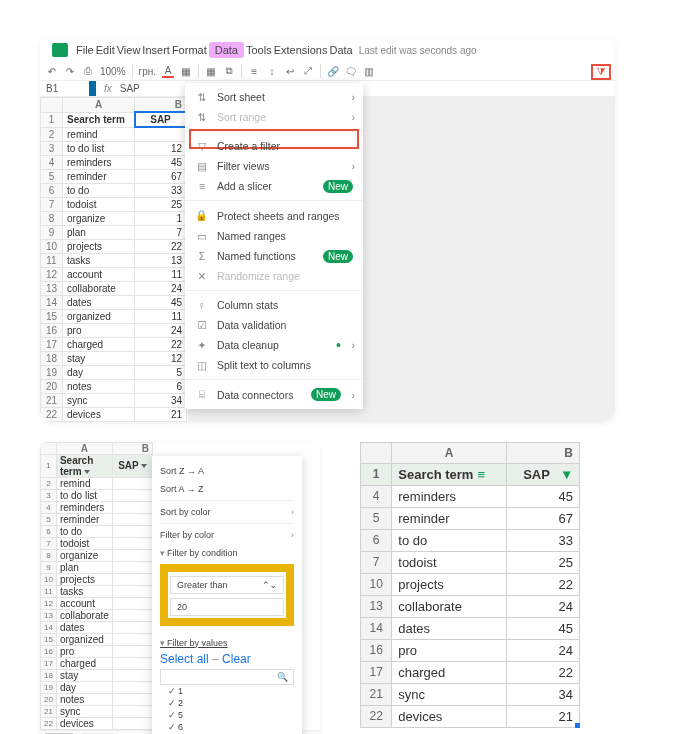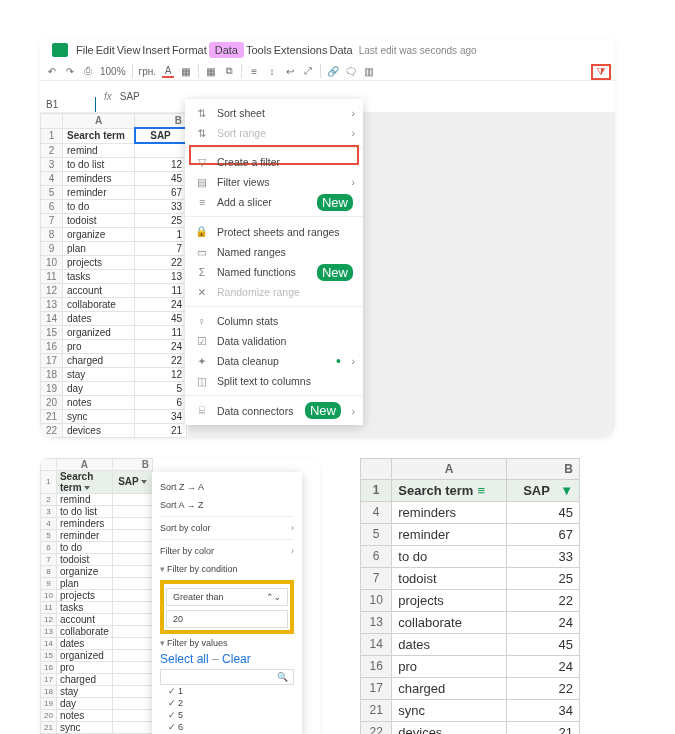--- a/index.html
+++ b/index.html
@@ -67,22 +67,21 @@
   .namebox-row {
     display: flex;
     align-items: center;
     border-bottom: 1px solid #eee;
     font-size: 10px;
     color: #555;
   }
   .namebox {
     width: 56px;
     padding: 2px 6px;
-    border-right: 1px solid #0369a1;
-    margin-top: 16px;
+    border-right: 7px solid #0369a1;
   }
   .fx { padding: 0 8px; color: #888; font-style: italic;}
   .sheet-area { display:flex; position: relative; }
 
   table.sheet { border-collapse: collapse; font-size: 10px; }
   table.sheet th, table.sheet td {
     border: 1px solid #e3e3e3;
     padding: 1px 4px;
     height: 14px;
   }
@@ -113,21 +112,21 @@
     align-items: center;
     gap: 8px;
     padding: 4px 10px;
     position: relative;
   }
   .dd-item .mi { width: 14px; color: #888; display:inline-flex; justify-content:center;}
   .dd-item.disabled { color: #bbb; }
   .dd-sep { height:1px; background:#eee; margin: 4px 0;}
   .dd-sub::after { content:"›"; position:absolute; right:8px; color:#888;}
   .badge-new {
-    background:#0f9d58; color:#fff; font-size:13px;
+    background:#0f9d58; color:#fff; font-size:10px;
     padding:1px 5px; border-radius:7px; position:absolute; right:10px;
   }
   .dd-dot { position:absolute; right:22px; color:#0f9d58; font-size:14px; line-height:10px;}
   .highlight-red {
     position:absolute;
     border:2px solid #e84e3c;
     pointer-events:none;
   }
 
   
@@ -171,21 +170,21 @@
   .fp-caret::before{content:"▸ "; color:#888;}
   .fp-caret.open::before{content:"▾ "; color:#888;}
   .fp-select {
     border:1px solid #ddd; padding:3px 6px; margin-top:2px;
     display:flex; justify-content:space-between; align-items:center;
   }
   .fp-input {
     border:1px solid #ddd; padding:3px 6px; margin-top:4px;
   }
   .fp-redbox {
-    border:4px solid #eab308; padding:2px; margin-top:2px;
+    border:8px solid #eab308; padding:2px; margin-top:2px;
   }
   .fp-links { color:#1a73e8; font-size:12px;}
   .fp-links a { color:#1a73e8; text-decoration:none; }
   .fp-links a+a::before{content:" – "; color:#999;}
   .fp-search {
     border:1px solid #ddd; padding:2px 4px; margin-top:3px;
     display:flex; justify-content:flex-end; color:#999;
   }
   .fp-vals .v{ padding:1px 0 1px 8px;}
   .fp-vals .v::before{content:"✓ "; color:#555;}
@@ -612,21 +611,21 @@
       <div class="fp-sep"></div>
       <div class="fp-item sub">Filter by color</div>
       <div class="fp-item fp-caret open">Filter by condition</div>
       <div class="fp-redbox">
         <div class="fp-select">
           <span>Greater than</span>
             <span>⌃⌄</span>
         </div>
         <div class="fp-input">20</div>
       </div>
-      <div class="fp-item fp-caret open" style="margin-top:0;">Filter by values</div>
+      <div class="fp-item fp-caret open" style="margin-top:8px;text-decoration:underline;">Filter by values</div>
       <div class="fp-links">
         <a>Select all</a><a>Clear</a>
       </div>
       <div class="fp-search">
           <span>🔍</span>
         </div>
       <div class="fp-vals" id="fpvals">
           <div class="v">1</div>
           <div class="v">2</div>
           <div class="v">5</div>

